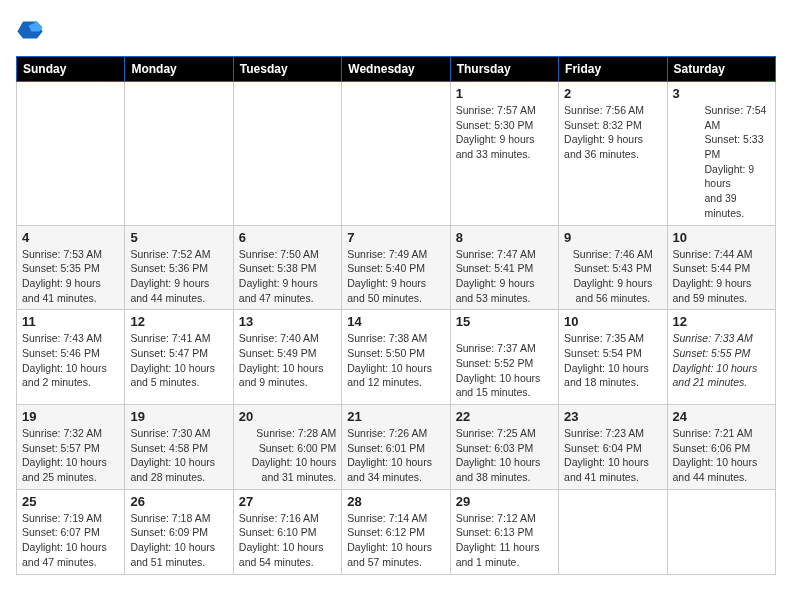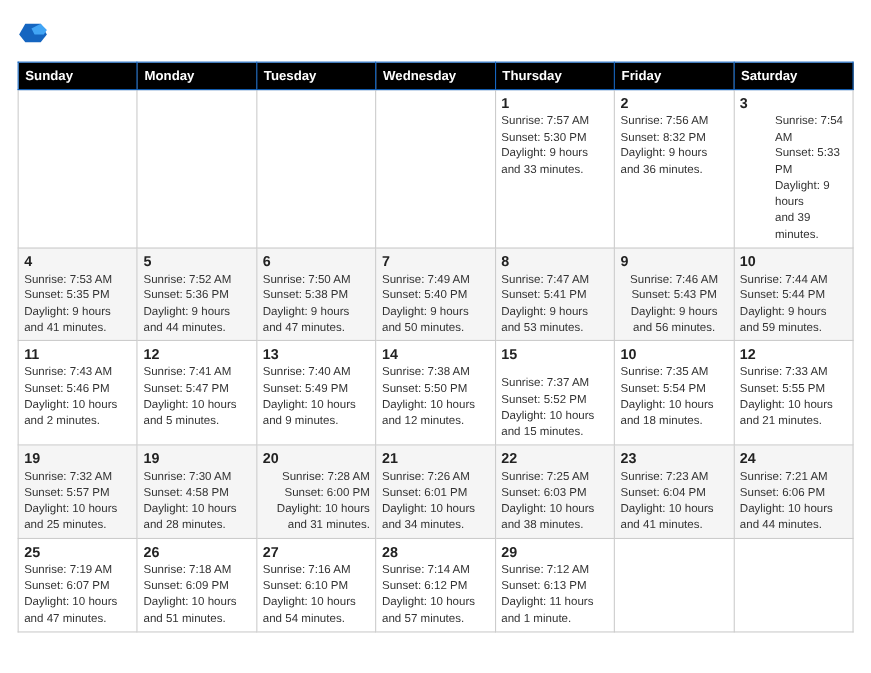--- a/index.html
+++ b/index.html
@@ -235,21 +235,21 @@
         </td>
         <td>
           <span class="day-number">10</span>
           <div class="day-info" style="white-space: pre-line;">Sunrise: 7:35 AM
 Sunset: 5:54 PM
 Daylight: 10 hours
 and 18 minutes.</div>
         </td>
         <td>
           <span class="day-number">12</span>
-          <div class="day-info" style="white-space: pre-line;">Sunrise: 7:33 AM
+          <div class="day-info" style="white-space: pre-line; font-style: italic;">Sunrise: 7:33 AM
 Sunset: 5:55 PM
 Daylight: 10 hours
 and 21 minutes.</div>
         </td>
       </tr>
       <tr>
         <td>
           <span class="day-number">19</span>
           <div class="day-info" style="white-space: pre-line;">Sunrise: 7:32 AM
 Sunset: 5:57 PM

